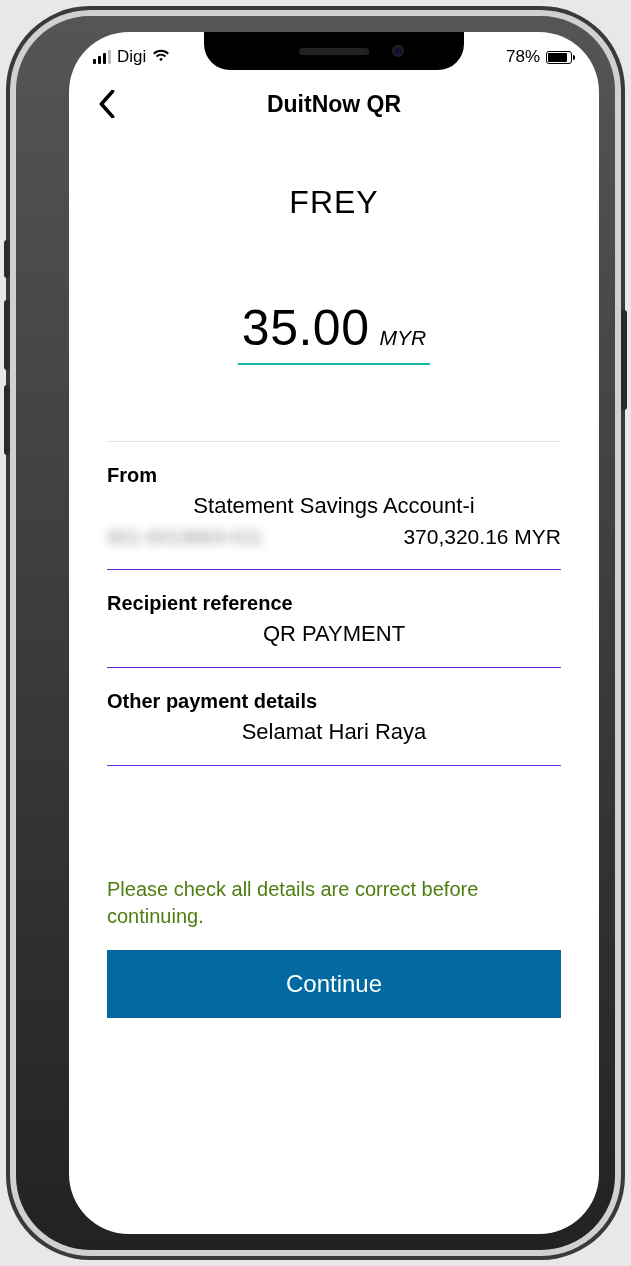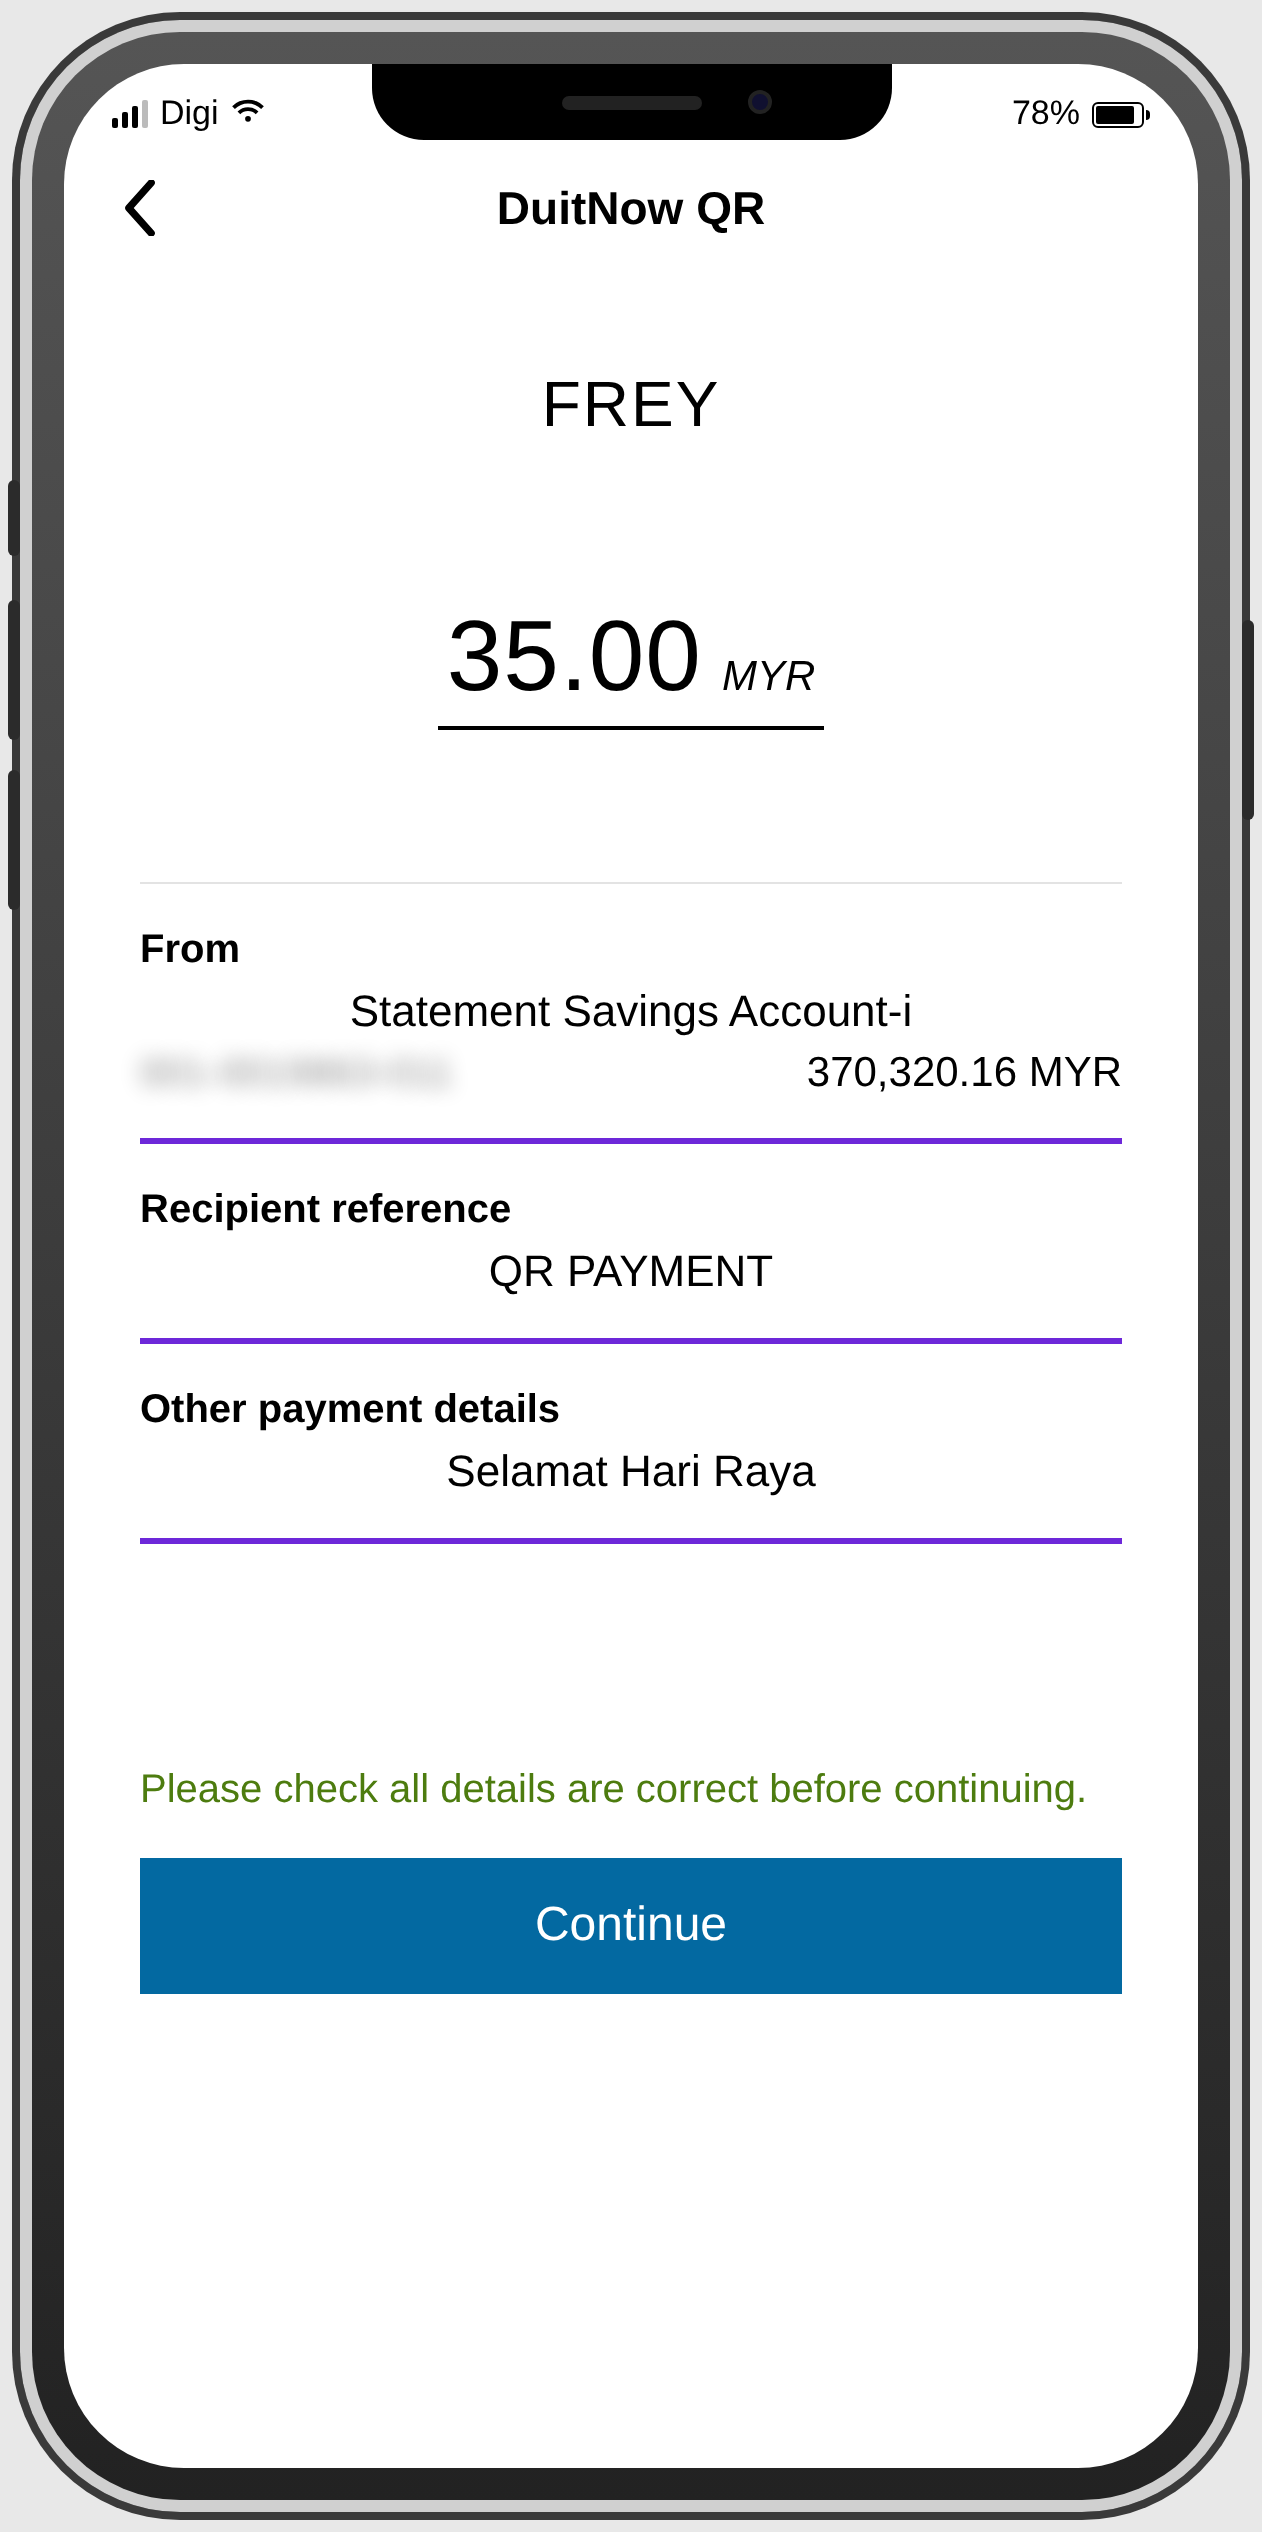--- a/index.html
+++ b/index.html
@@ -19,20 +19,21 @@
     position: absolute; inset: 6px;
     border-radius: 74px;
     background: linear-gradient(#555,#222);
   }
   .screen {
     position: absolute;
     inset: 22px;
     border-radius: 60px;
     background: #fff;
     overflow: hidden;
+    margin-left: 37px;
   }
   
   .side-btn { position: absolute; background:#2b2b2b; border-radius:4px; }
   .vol1 { left:-6px; top:230px; width:6px; height:38px; }
   .vol2 { left:-6px; top:290px; width:6px; height:70px; }
   .vol3 { left:-6px; top:375px; width:6px; height:70px; }
   .pwr  { right:-6px; top:300px; width:6px; height:100px; }
 
   
   .notch {
@@ -70,26 +71,26 @@
   }
   .nav-title { font-size:23px; font-weight:700; }
   .back { position:absolute; left:22px; top:12px; width:32px; height:32px;
           display:flex; align-items:center; justify-content:center; cursor:pointer;}
   .back svg{ width:18px; height:28px; }
 
   
   .content { padding: 0 38px; }
   .merchant { text-align:center; font-size:32px; font-weight:400; margin-top:52px; letter-spacing:1px;}
   .amount-wrap { text-align:center; margin-top:78px; padding-bottom:6px;}
-  .amount-inner { display:inline-flex; align-items:baseline; border-bottom:2px solid #000000; padding:0 4px 6px;}
+  .amount-inner { display:inline-flex; align-items:baseline; border-bottom:2px solid #14b8a6; padding:0 4px 6px;}
   .amount { font-size:50px; font-weight:400; letter-spacing:0.5px;}
   .currency { font-size:21px; font-weight:400; margin-left:10px;font-style:italic; }
 
   .divider { height:1px; background:#e3e3e3; margin-top:70px;}
-  .section { border-bottom:3px solid #6d28d9; padding:22px 0 20px;}
+  .section { border-bottom:1px solid #6d28d9; padding:22px 0 20px;}
   .label { font-size:20px; font-weight:700; margin-bottom:6px;}
   .value { font-size:22px; font-weight:400;text-align:center; }
   .acct-row { display:flex; justify-content:space-between; align-items:center; margin-top:6px;}
   .acct-num { color:transparent; text-shadow:0 0 10px rgba(0,0,0,.45); font-size:20px;}
   .balance { font-size:21px; }
 
   .notice { font-size:20px; line-height:1.35; margin-top:110px; color:#4d7c0f;}
   .cta {
     display:block; width:100%; margin-top:20px;
     background:#0369a1; color:#fff;

